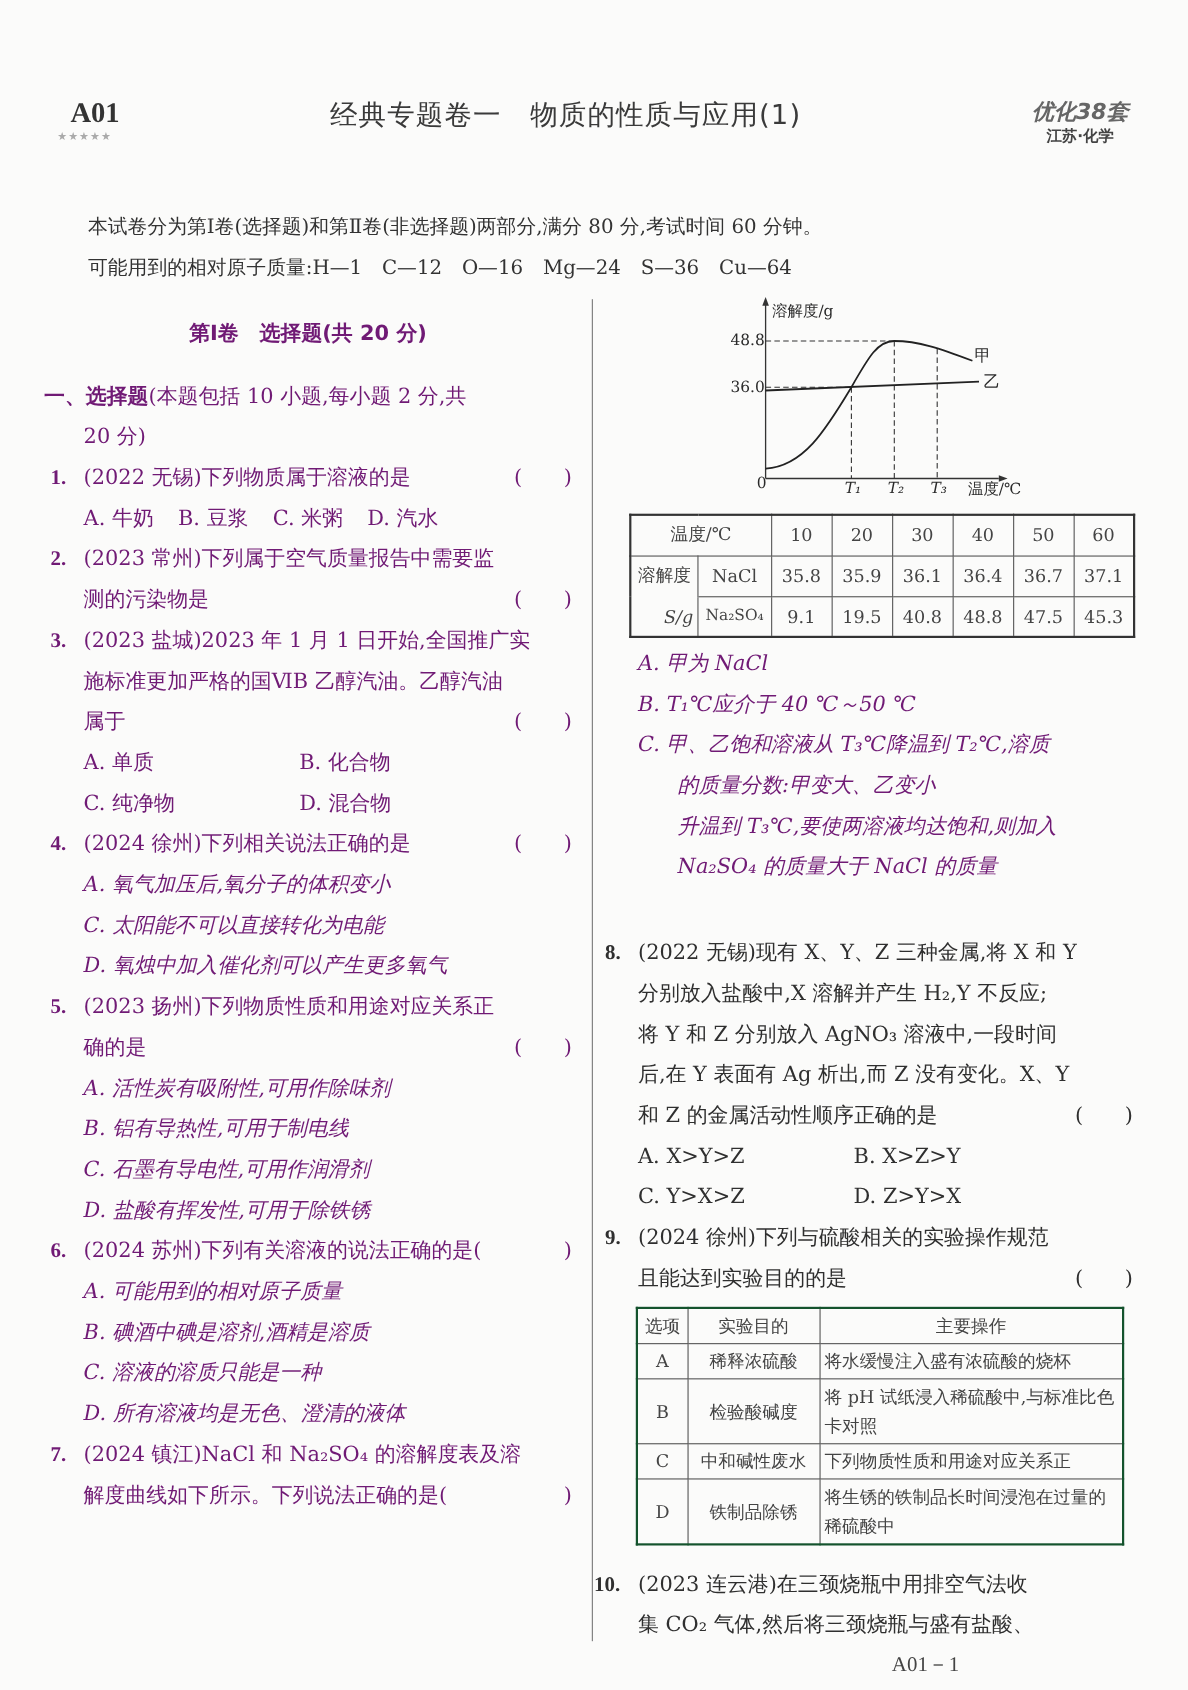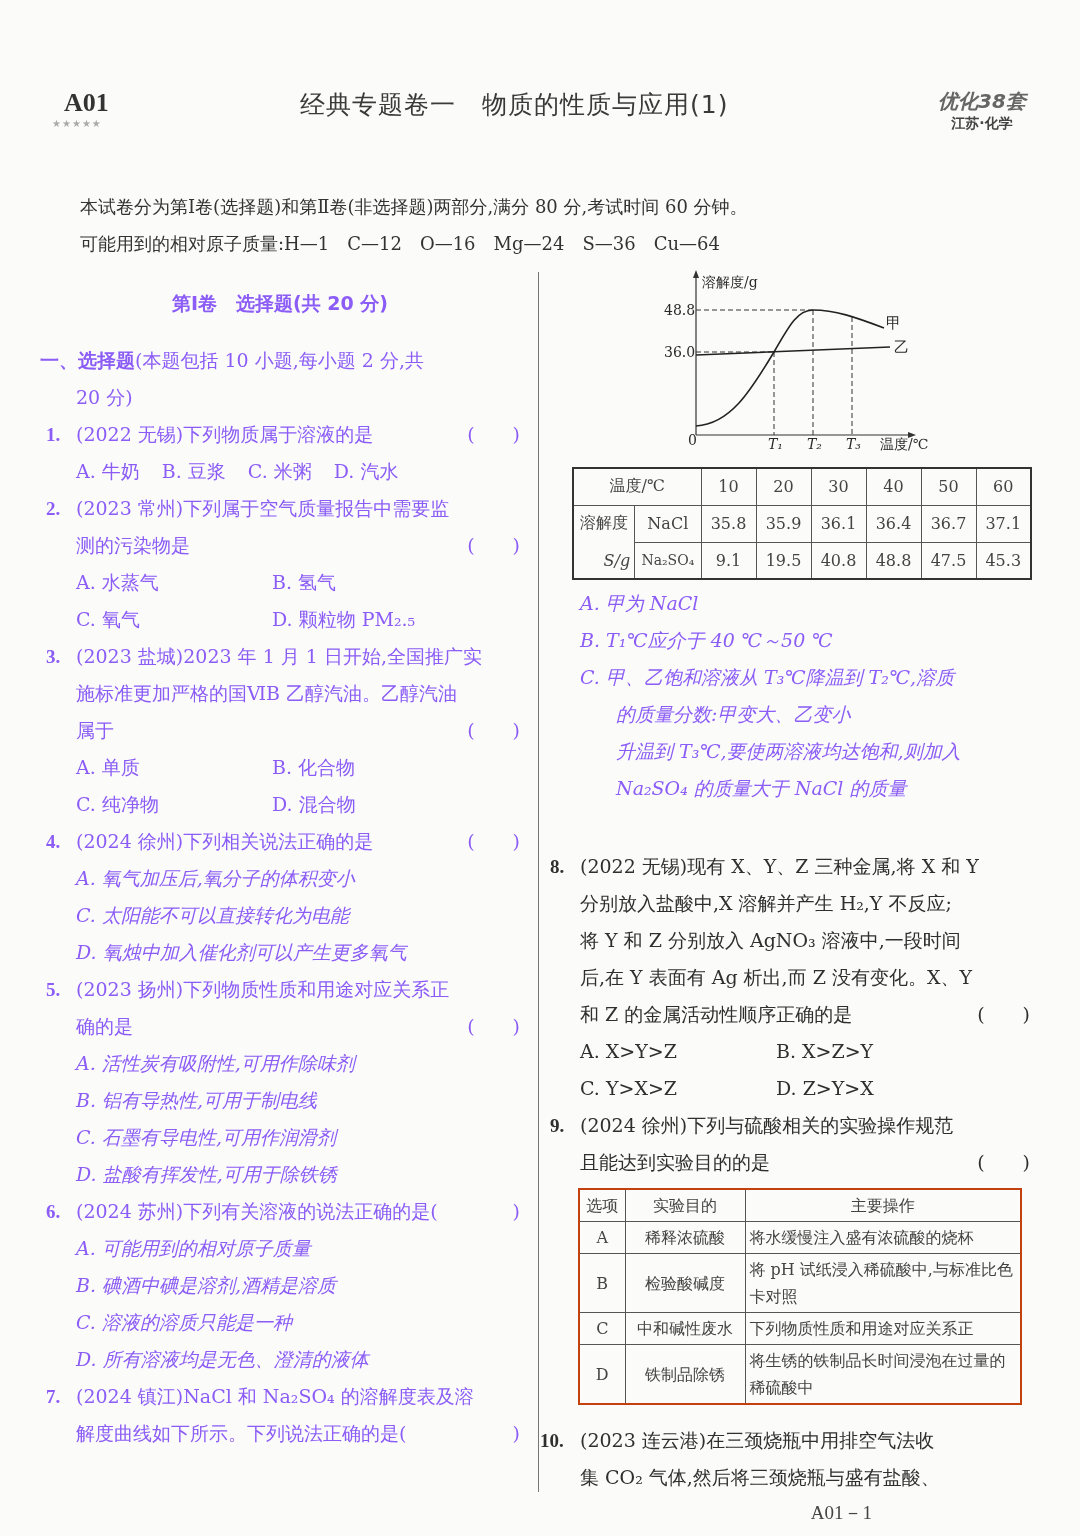--- a/index.html
+++ b/index.html
@@ -11,41 +11,41 @@
   .stars { position: absolute; left: 52px; top: 118px; font-size: 10px; color: #aaa; letter-spacing: 1px; }
   .title { position: absolute; left: 300px; top: 88px; font-family: "DejaVu Sans", sans-serif; font-size: 25px; color: #3a3a3a; letter-spacing: 1px; }
   .brand { position: absolute; left: 932px; top: 88px; width: 100px; text-align: center; }
   .brand-top { font-family: "DejaVu Sans", sans-serif; font-size: 20px; font-weight: bold; color: #666; font-style: italic; }
   .brand-bottom { font-family: "DejaVu Sans", sans-serif; font-size: 14px; font-weight: bold; color: #444; }
 
   .intro { position: absolute; left: 80px; top: 188px; font-size: 18px; line-height: 37px; color: #333; }
 
   .divider { position: absolute; left: 538px; top: 272px; width: 1px; height: 1220px; background: #777; }
 
-  .col { position: absolute; font-size: 19px; line-height: 37px; color: #8b5cf6; }
+  .col { position: absolute; font-size: 19px; line-height: 37px; color: #701a75; }
   .col-left { left: 40px; top: 285px; width: 480px; }
   .col-right { left: 560px; top: 585px; width: 470px; }
 
   .sec-title { text-align: center; font-family: "DejaVu Sans", sans-serif; font-weight: bold; font-size: 19px; margin-bottom: 20px; }
   .part-head { font-size: 19px; }
   .part-head b { font-family: "DejaVu Sans", sans-serif; }
   .indent { padding-left: 36px; }
   .q { position: relative; padding-left: 36px; }
   .qnum { position: absolute; left: 6px; top: 0; font-weight: bold; font-family: "Liberation Serif", serif; }
   .paren { position: absolute; right: 0; }
   .opt { padding-left: 36px; font-style: italic; }
   .opts-2 { display: grid; grid-template-columns: 196px 1fr; padding-left: 36px; }
   .opts-4 { display: flex; gap: 22px; padding-left: 36px; }
 
   .chart { position: absolute; left: 660px; top: 262px; width: 300px; height: 200px; }
   .tbl1 { position: absolute; left: 572px; top: 467px; border-collapse: collapse; font-size: 16px; color: #444; }
   .tbl1 td { border: 1px solid #555; text-align: center; height: 37px; padding: 0 4px; }
   .tbl1 { border: 2px solid #333; }
 
-  .tbl2 { position: absolute; left: 578px; top: 1188px; border-collapse: collapse; font-size: 16px; color: #444; border: 2px solid #c2410c; }
+  .tbl2 { position: absolute; left: 578px; top: 1188px; border-collapse: collapse; font-size: 16px; color: #444; border: 2px solid #14532d; }
   .tbl2 td { border: 1px solid #555; text-align: center; padding: 2px 4px; line-height: 27px; }
   .tbl2 td.op { text-align: left; width: 276px; }
 
   .col-right2 { position: absolute; left: 560px; top: 848px; width: 470px; font-size: 19px; line-height: 37px; color: #2f2f2f; }
   .col-right3 { position: absolute; left: 560px; top: 1422px; width: 470px; font-size: 19px; line-height: 37px; color: #2f2f2f; }
 
   .footer { position: absolute; left: 0; top: 1500px; width: 872px; text-align: right; font-family: "Liberation Serif", serif; font-size: 19px; color: #444; }
 </style>
 </head>
 <body>
@@ -86,26 +86,20 @@
     <span>D. 汽水</span>
   </div>
 
   <div class="q">
     <span class="qnum">2.</span>
     <span>(2023 常州)下列属于空气质量报告中需要监</span>
   </div>
   <div class="q">
     <span>测的污染物是</span>
     <span class="paren">(　　)</span>
-  </div>
-  <div class="opts-2">
-    <span>A. 水蒸气</span>
-    <span>B. 氢气</span>
-    <span>C. 氧气</span>
-    <span>D. 颗粒物 PM₂.₅</span>
   </div>
 
   <div class="q">
     <span class="qnum">3.</span>
     <span>(2023 盐城)2023 年 1 月 1 日开始,全国推广实</span>
   </div>
   <div class="q"><span>施标准更加严格的国ⅥB 乙醇汽油。乙醇汽油</span></div>
   <div class="q">
     <span>属于</span>
     <span class="paren">(　　)</span>

